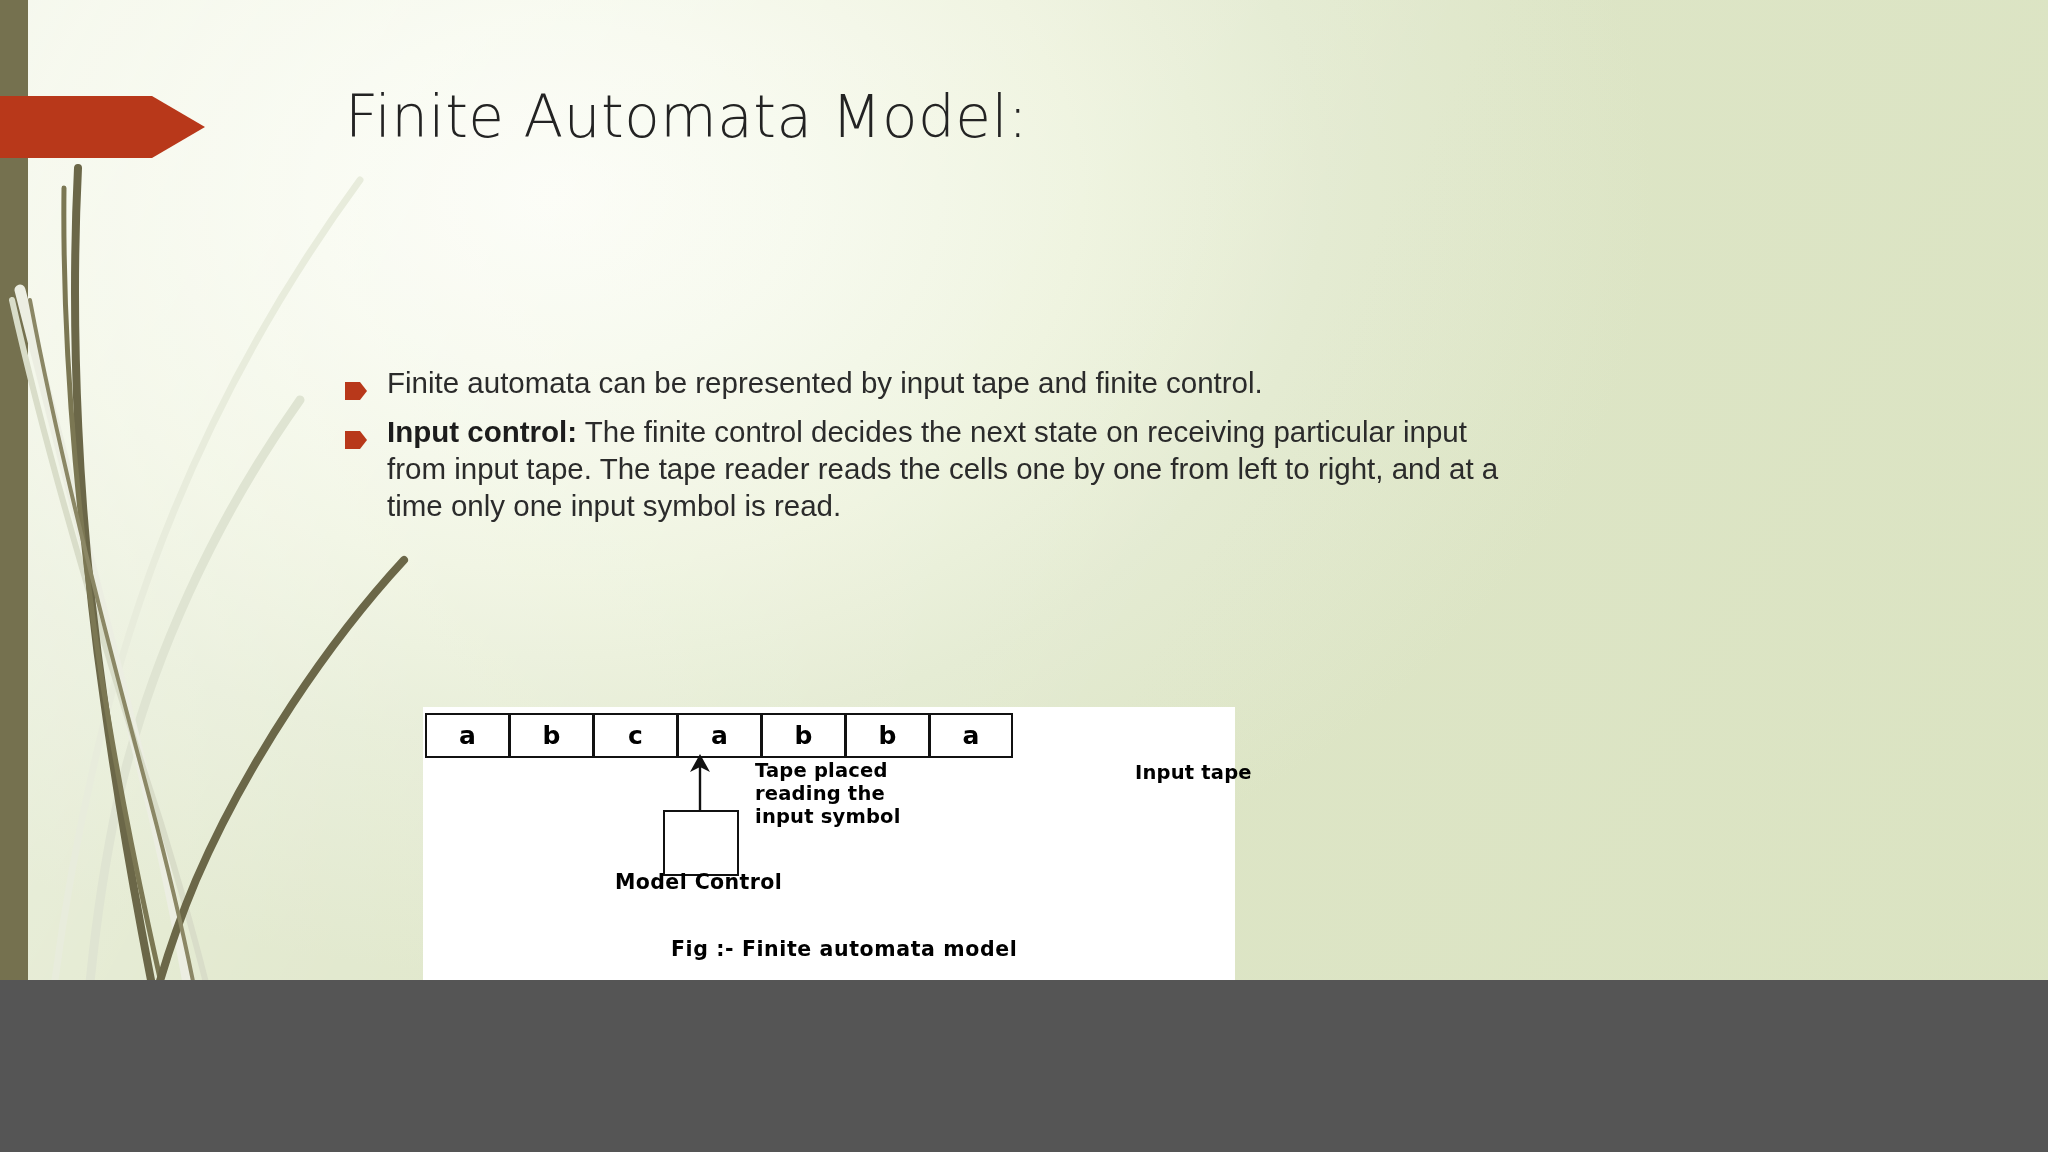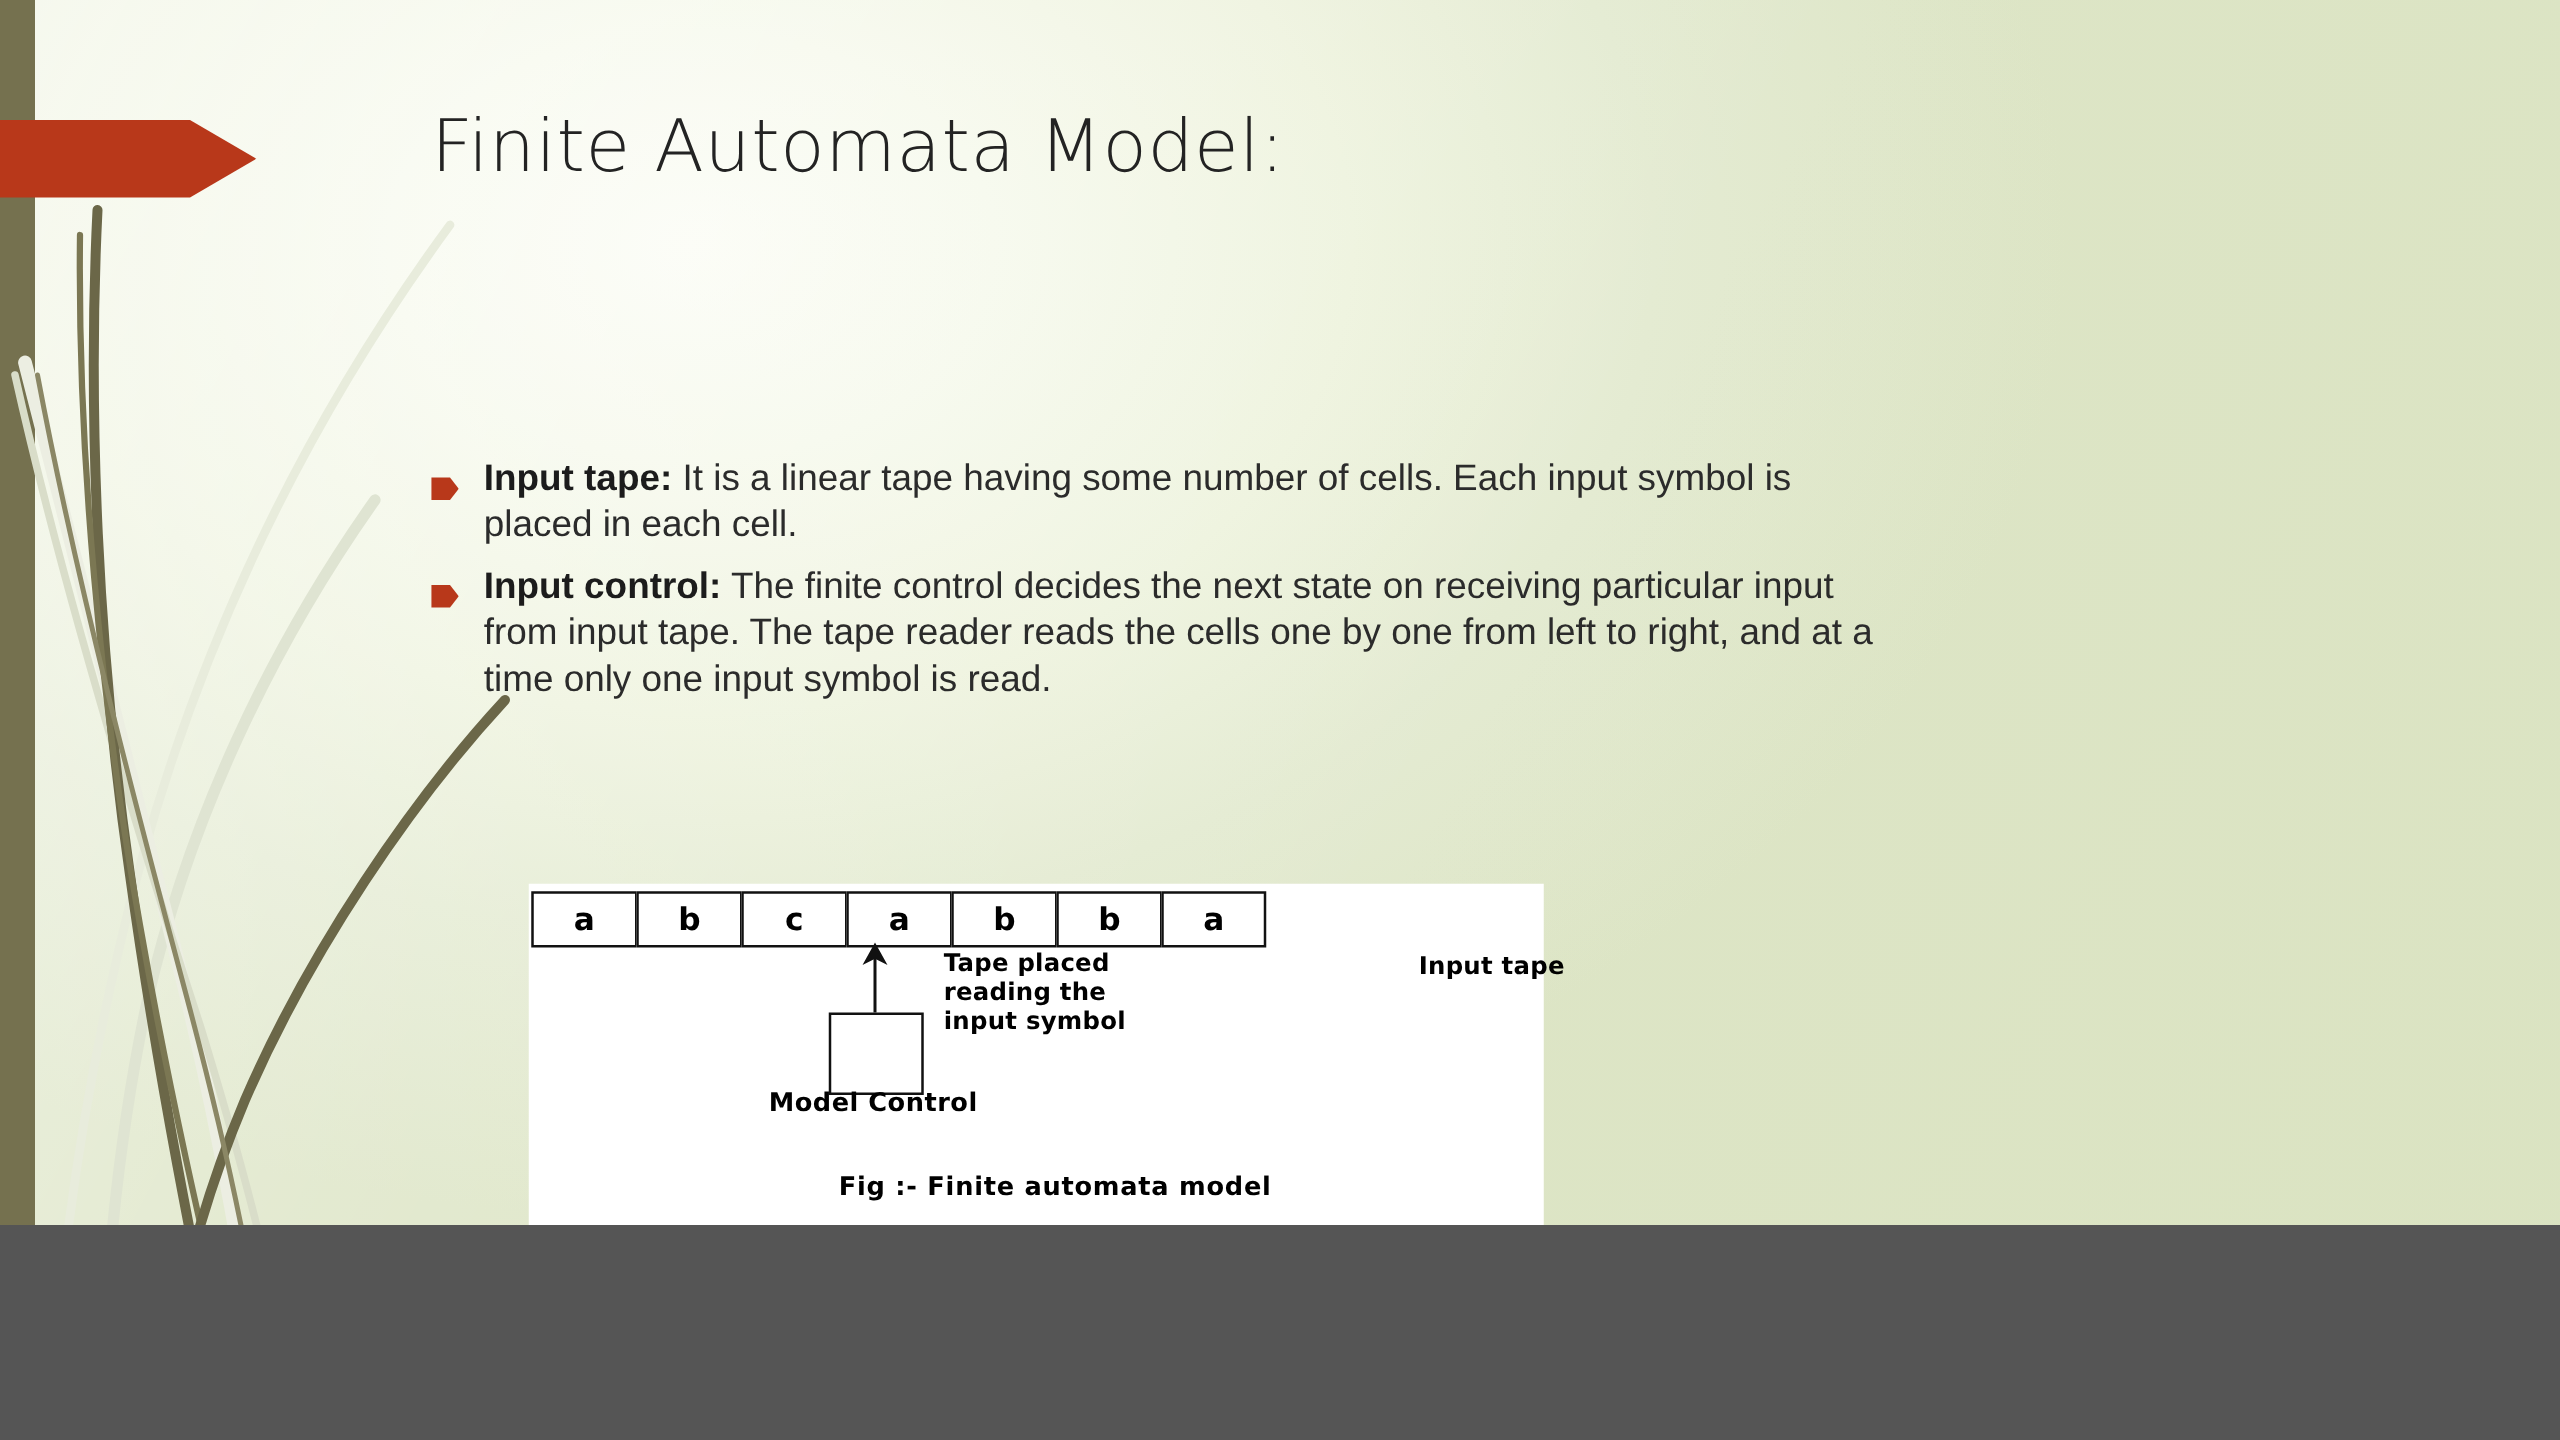--- a/index.html
+++ b/index.html
@@ -217,29 +217,29 @@
   </svg>
 
   <svg class="banner" viewBox="0 0 206 66" preserveAspectRatio="none">
     <path d="M0 2 L152 2 L205 33 L152 64 L0 64 Z" fill="#b8381a"></path>
   </svg>
 
   <div class="title">Finite Automata Model:</div>
 
   <div class="body-block">
 
-
     <div class="bullet-row">
       <svg class="bullet-marker" viewBox="0 0 22 18">
         <path d="M0 0 L15 0 L22 9 L15 18 L0 18 Z" fill="#b8381a"></path>
       </svg>
       <div class="bullet-text">
-        <b>Input tape:</b><span> It is a linear tape having some number of cells. Each input symbol is placed in each cell.</span>
+        <span>Finite automata can be represented by input tape and finite control.</span>
       </div>
     </div>
+
 
     <div class="bullet-row">
       <svg class="bullet-marker" viewBox="0 0 22 18">
         <path d="M0 0 L15 0 L22 9 L15 18 L0 18 Z" fill="#b8381a"></path>
       </svg>
       <div class="bullet-text">
         <b>Input control:</b><span> The finite control decides the next state on receiving particular input from input tape. The tape reader reads the cells one by one from left to right, and at a time only one input symbol is read.</span>
       </div>
     </div>
 

